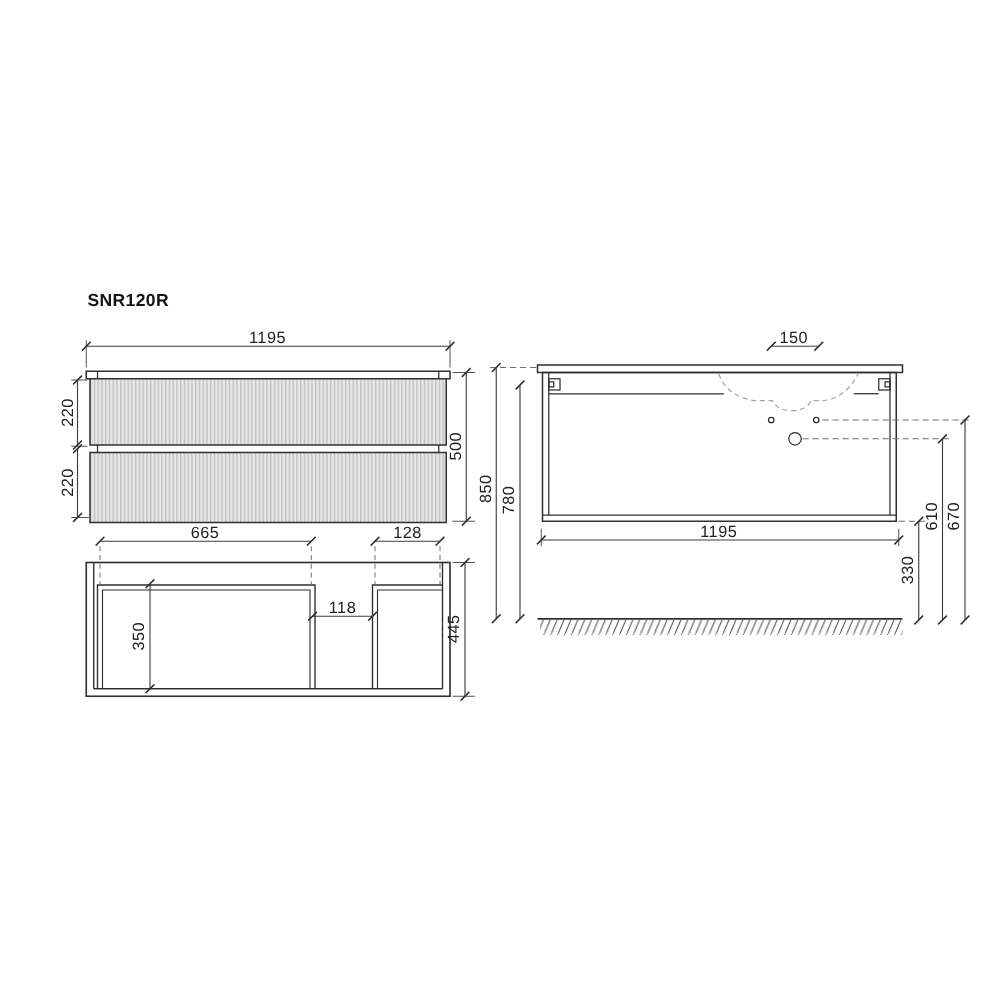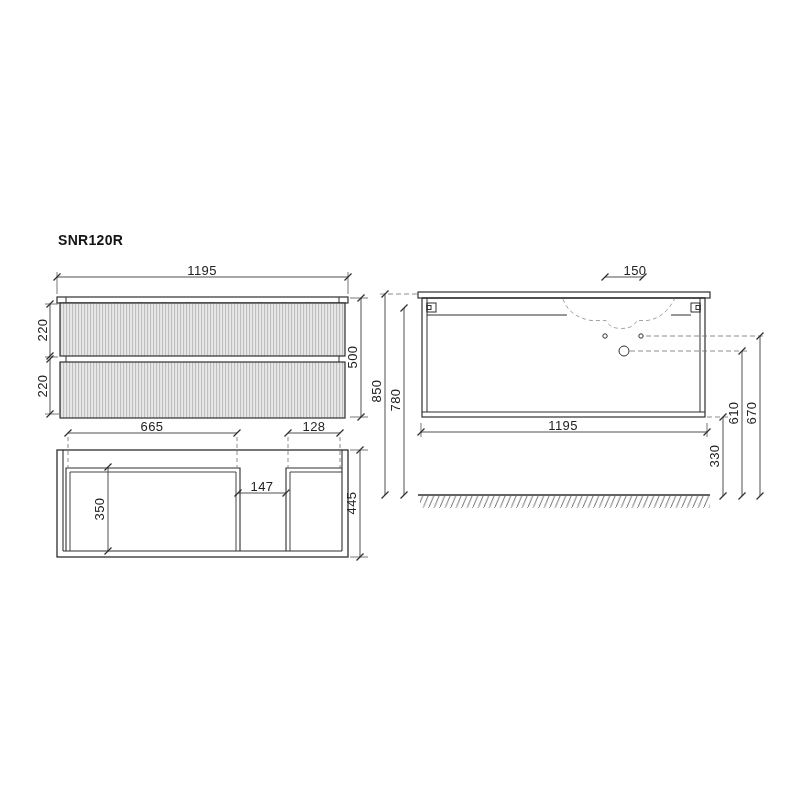--- a/index.html
+++ b/index.html
@@ -1,21 +1,21 @@
 <!DOCTYPE html>
 <html><head>
 <meta charset="utf-8">
 <style>
   html,body{margin:0;padding:0;}
   body{
     width:800px;height:800px;background:#ffffff;
     font-family:"Liberation Sans", sans-serif;
     position:relative;overflow:hidden;
   }
-  #canvas{position:absolute;left:0;top:0;width:636px;height:800px;}
+  #canvas{position:absolute;left:12px;top:0;width:636px;height:800px;}
   svg{position:absolute;left:0;top:0;}
   .title{
     position:absolute;left:58px;top:232px;
     font-size:14px;font-weight:bold;color:#141414;letter-spacing:0.3px;
   }
   .lbl{
     position:absolute;
     font-size:13px;color:#222222;letter-spacing:0.4px;
     transform:translate(-50%,-50%);
     white-space:nowrap;
@@ -158,25 +158,25 @@
 
   <span class="title">SNR120R</span>
 
   <span class="lbl" style="left:202px;top:270px;">1195</span>
   <span class="lbl v" style="left:42px;top:330px;">220</span>
   <span class="lbl v" style="left:42px;top:386px;">220</span>
   <span class="lbl v" style="left:352px;top:357px;">500</span>
 
   <span class="lbl" style="left:152px;top:426px;">665</span>
   <span class="lbl" style="left:314px;top:426px;">128</span>
-  <span class="lbl" style="left:262px;top:486px;">147</span>
+  <span class="lbl" style="left:262px;top:486px;">118</span>
   <span class="lbl v" style="left:99px;top:509px;">350</span>
   <span class="lbl v" style="left:351px;top:503px;">445</span>
 
-  <span class="lbl" style="left:623px;top:270px;margin-left:12px;">150</span>
+  <span class="lbl" style="left:623px;top:270px;">150</span>
   <span class="lbl v" style="left:376px;top:391px;">850</span>
   <span class="lbl v" style="left:395px;top:400px;">780</span>
   <span class="lbl" style="left:563px;top:425px;">1195</span>
   <span class="lbl v" style="left:714px;top:456px;">330</span>
   <span class="lbl v" style="left:733px;top:413px;">610</span>
   <span class="lbl v" style="left:751px;top:413px;">670</span>
 
 </div>
 
 </body></html>

